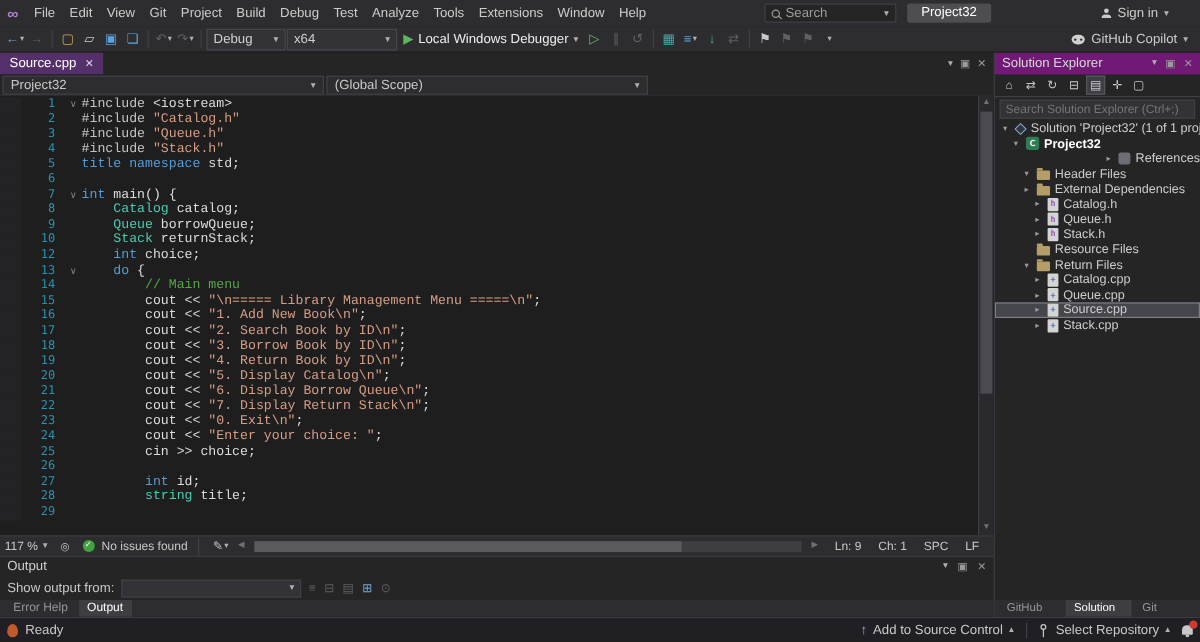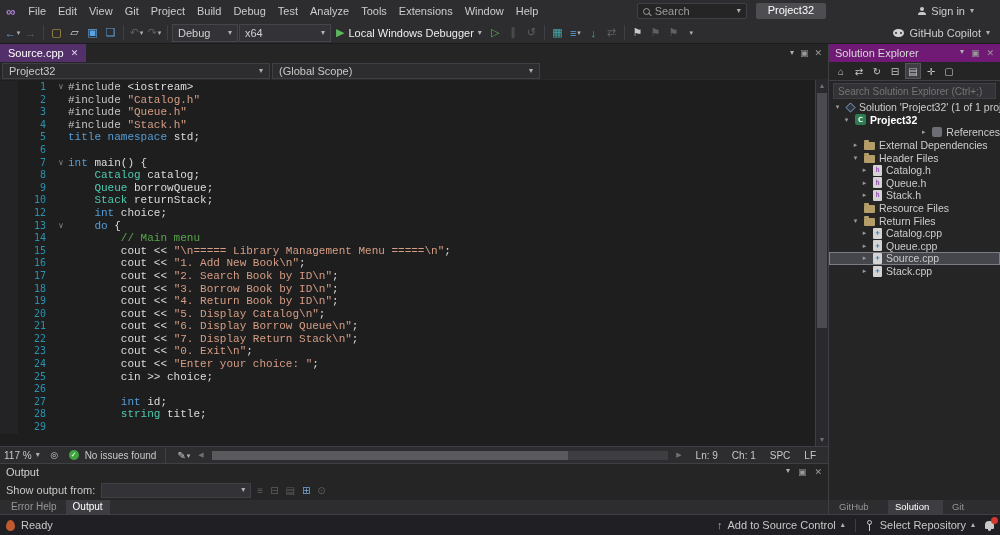--- a/index.html
+++ b/index.html
@@ -355,28 +355,28 @@
             <span class="arrow">▾</span>
             <span class="ticon i-project">C</span>
             <span class="tlabel bold">Project32</span>
           </div>
           <div class="tree-row" style="padding-left: 22px; justify-content: flex-end;">
             <span class="arrow">▸</span>
             <span class="ticon i-ref"></span>
             <span class="tlabel">References</span>
           </div>
           <div class="tree-row" style="padding-left: 22px;">
-            <span class="arrow">▸</span>
-            <span class="ticon i-folder"></span>
-            <span class="tlabel">External Dependencies</span>
-          </div>
-          <div class="tree-row" style="padding-left: 22px;">
             <span class="arrow">▾</span>
             <span class="ticon i-folder"></span>
             <span class="tlabel">Header Files</span>
+          </div>
+          <div class="tree-row" style="padding-left: 22px;">
+            <span class="arrow">▸</span>
+            <span class="ticon i-folder"></span>
+            <span class="tlabel">External Dependencies</span>
           </div>
           <div class="tree-row" style="padding-left: 31px;">
             <span class="arrow">▸</span>
             <span class="ticon i-hfile">h</span>
             <span class="tlabel">Catalog.h</span>
           </div>
           <div class="tree-row" style="padding-left: 31px;">
             <span class="arrow">▸</span>
             <span class="ticon i-hfile">h</span>
             <span class="tlabel">Queue.h</span>

